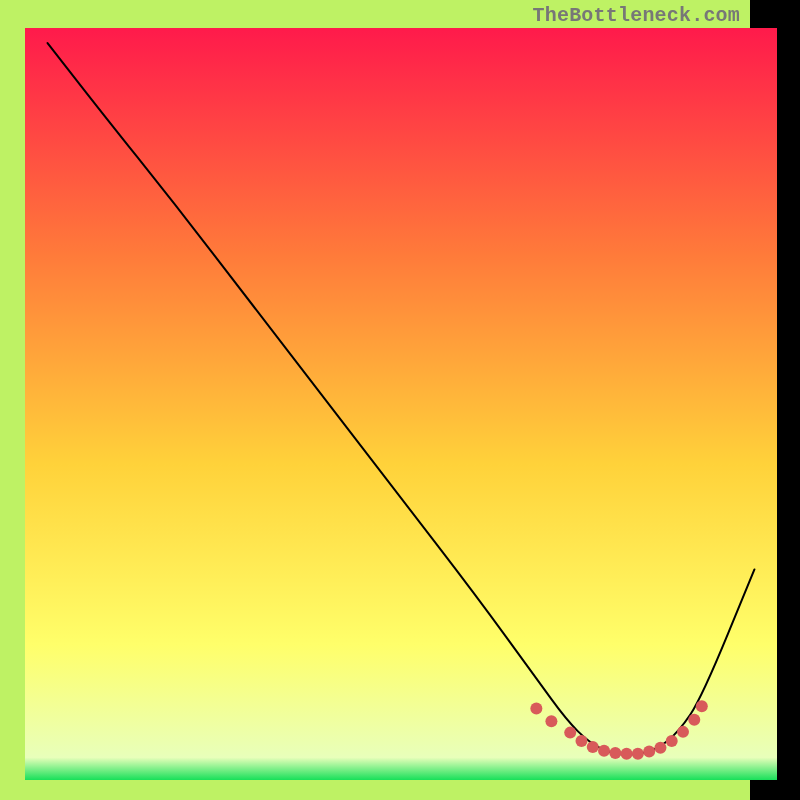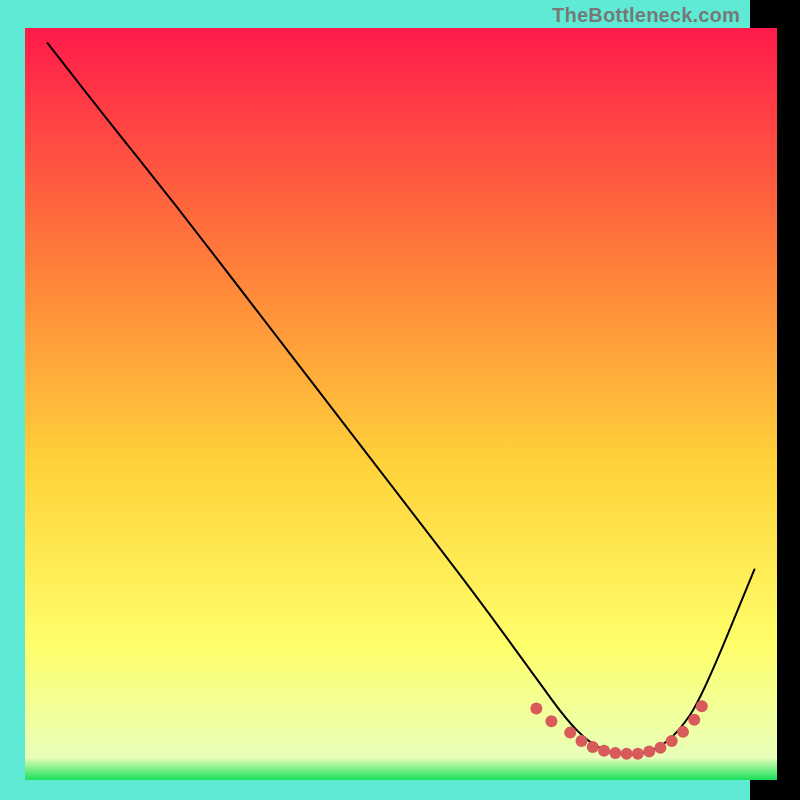--- a/index.html
+++ b/index.html
@@ -8,21 +8,22 @@
     width: 800px;
     height: 800px;
     background: #000;
     overflow: hidden;
     font-family: Arial, Helvetica, sans-serif;
   }
   .stage {
     position: relative;
     width: 750px;
     height: 800px;
-    background: #5eead4;
+    background: #bef264;
+    font-family: Liberation Mono, monospace;
   }
   .watermark {
     position: absolute;
     top: 4px;
     right: 10px;
     color: #777;
     font-size: 20px;
     font-weight: 600;
     letter-spacing: 0.2px;
     z-index: 5;

